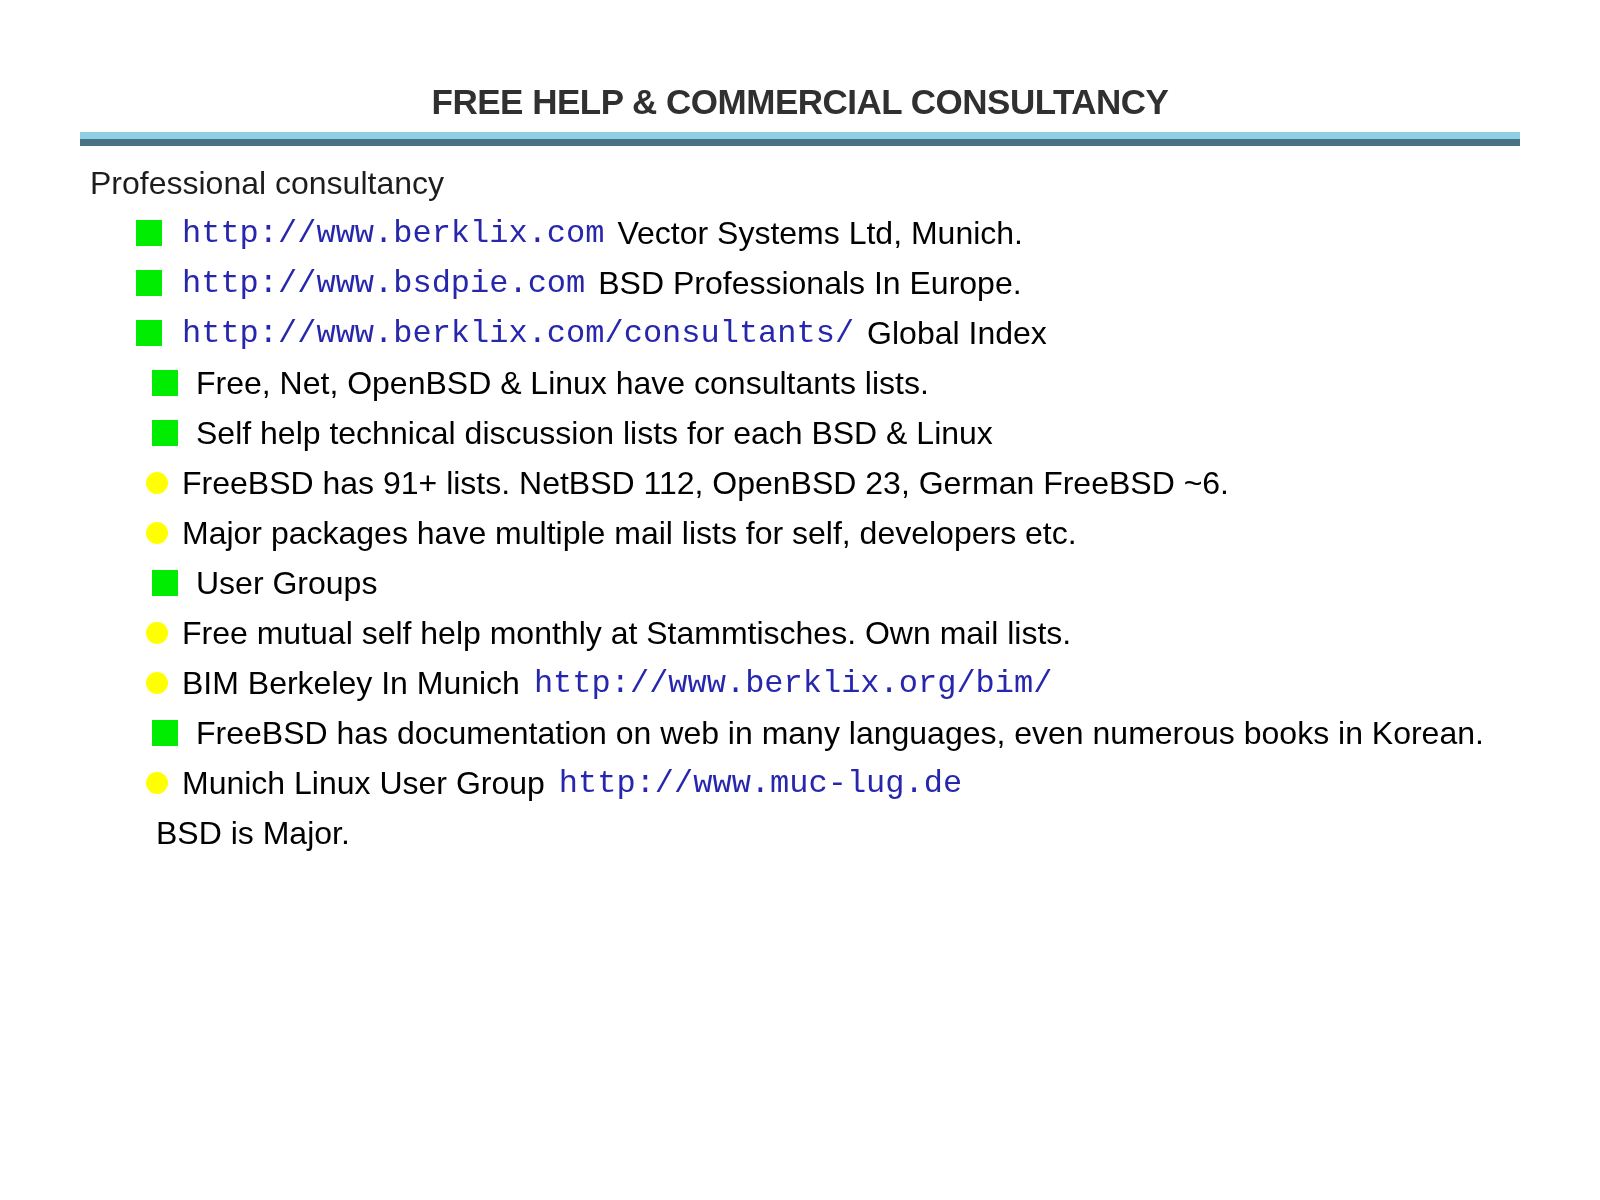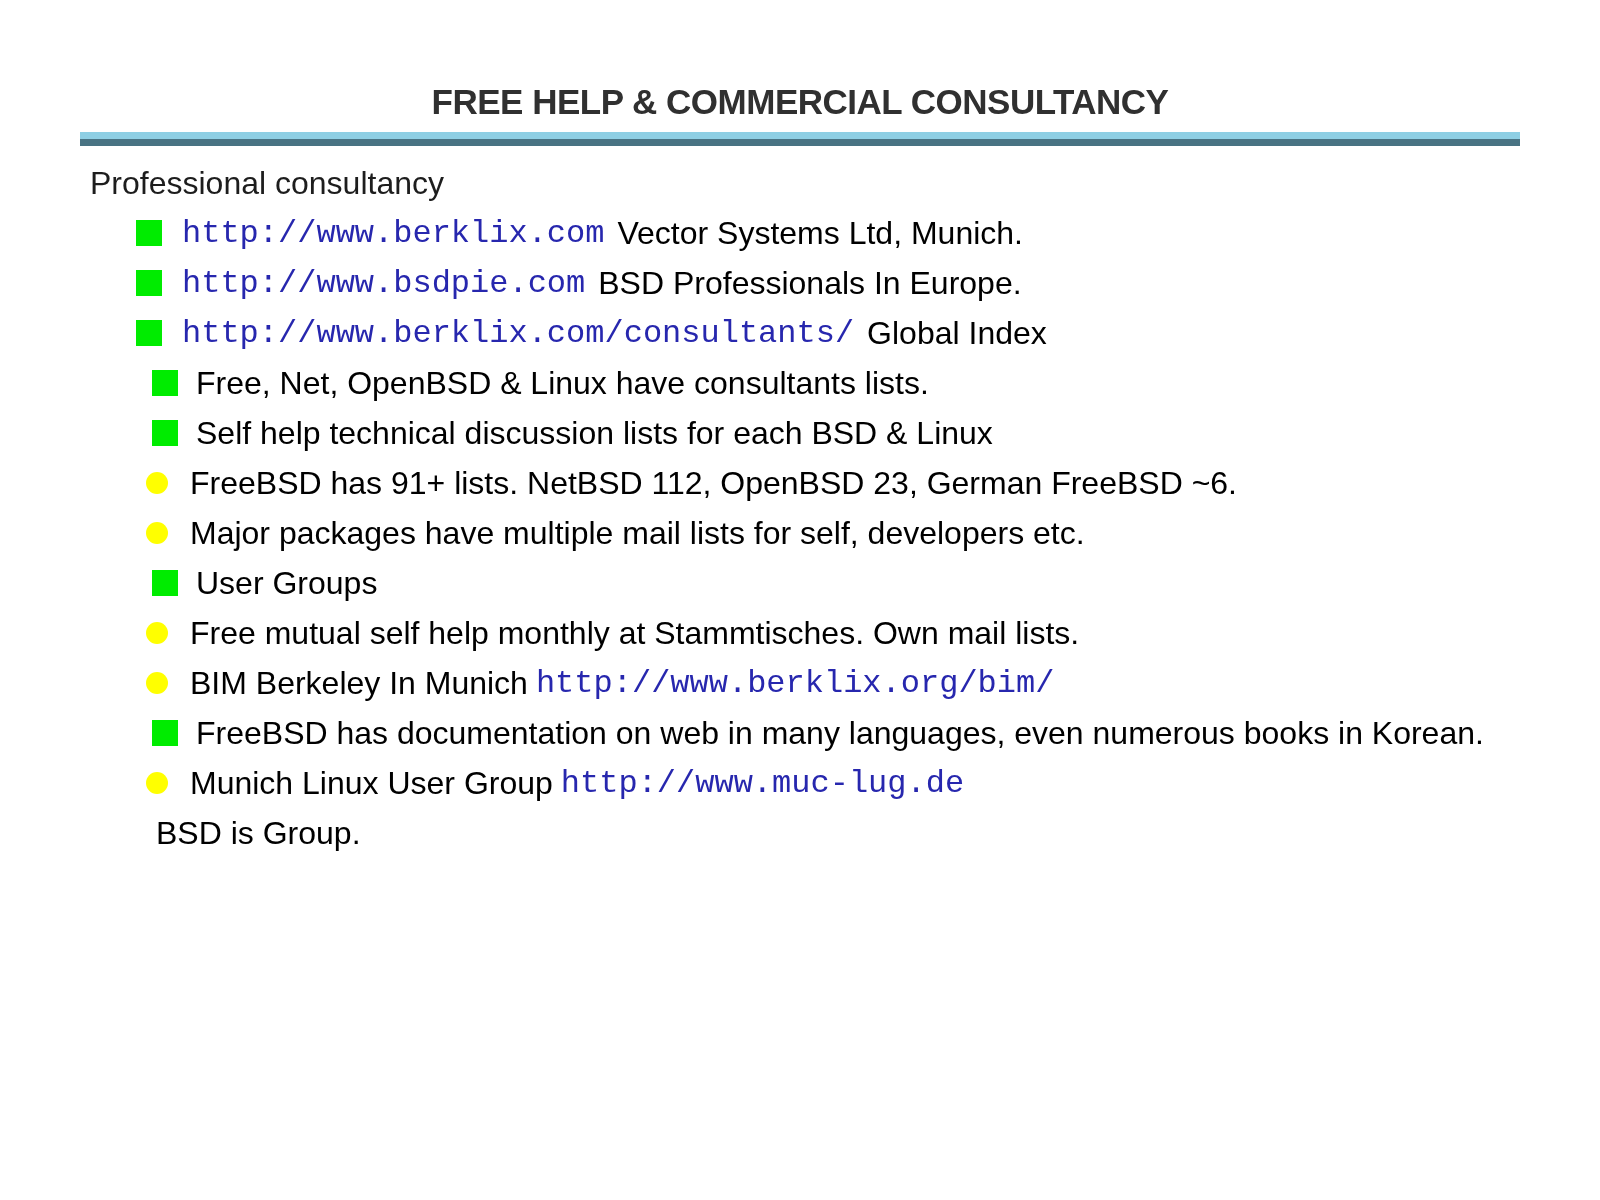--- a/index.html
+++ b/index.html
@@ -41,21 +41,21 @@
   }
   .row {
     display: flex;
     align-items: center;
     height: 50px;
     white-space: nowrap;
   }
   .row-intro   { padding-left: 90px; align-items: center; }
   .row-section { padding-left: 112px; margin-left: 40px; }
   .row-link    { padding-left: 136px; }
-  .row-sub     { padding-left: 146px; gap: 8px; }
+  .row-sub     { padding-left: 146px; }
   .row-cont    { padding-left: 156px; }
   .bullet-square {
     width: 26px;
     height: 26px;
     background: #00ec00;
     flex: 0 0 auto;
     margin-right: 18px;
   }
   .row-link .bullet-square {
     margin-right: 20px;
@@ -71,20 +71,21 @@
   .mono-link {
     font-family: "Liberation Mono", "DejaVu Sans Mono", monospace;
     font-size: 32px;
     color: #2727ae;
   }
   .link-desc {
     margin-left: 13px;
     color: #000000;
   }
   .sub-link {
+    margin-left: 14px;
   }
   .intro-text {
     color: #1d1d1d;
   }
 </style>
 </head>
 <body>
 
 <div class="slide">
 
@@ -160,17 +161,17 @@
       <span>FreeBSD has documentation on web in many languages, even numerous books in Korean.</span>
     </div>
 
     <div class="row row-sub">
       <span class="bullet-circle"></span>
       <span>Munich Linux User Group</span>
       <span class="mono-link sub-link">http://www.muc-lug.de</span>
     </div>
 
     <div class="row row-cont">
-      <span>BSD is Group.</span>
+      <span>BSD is Major.</span>
     </div>
 
   </div>
 </div>
 
 </body></html>

